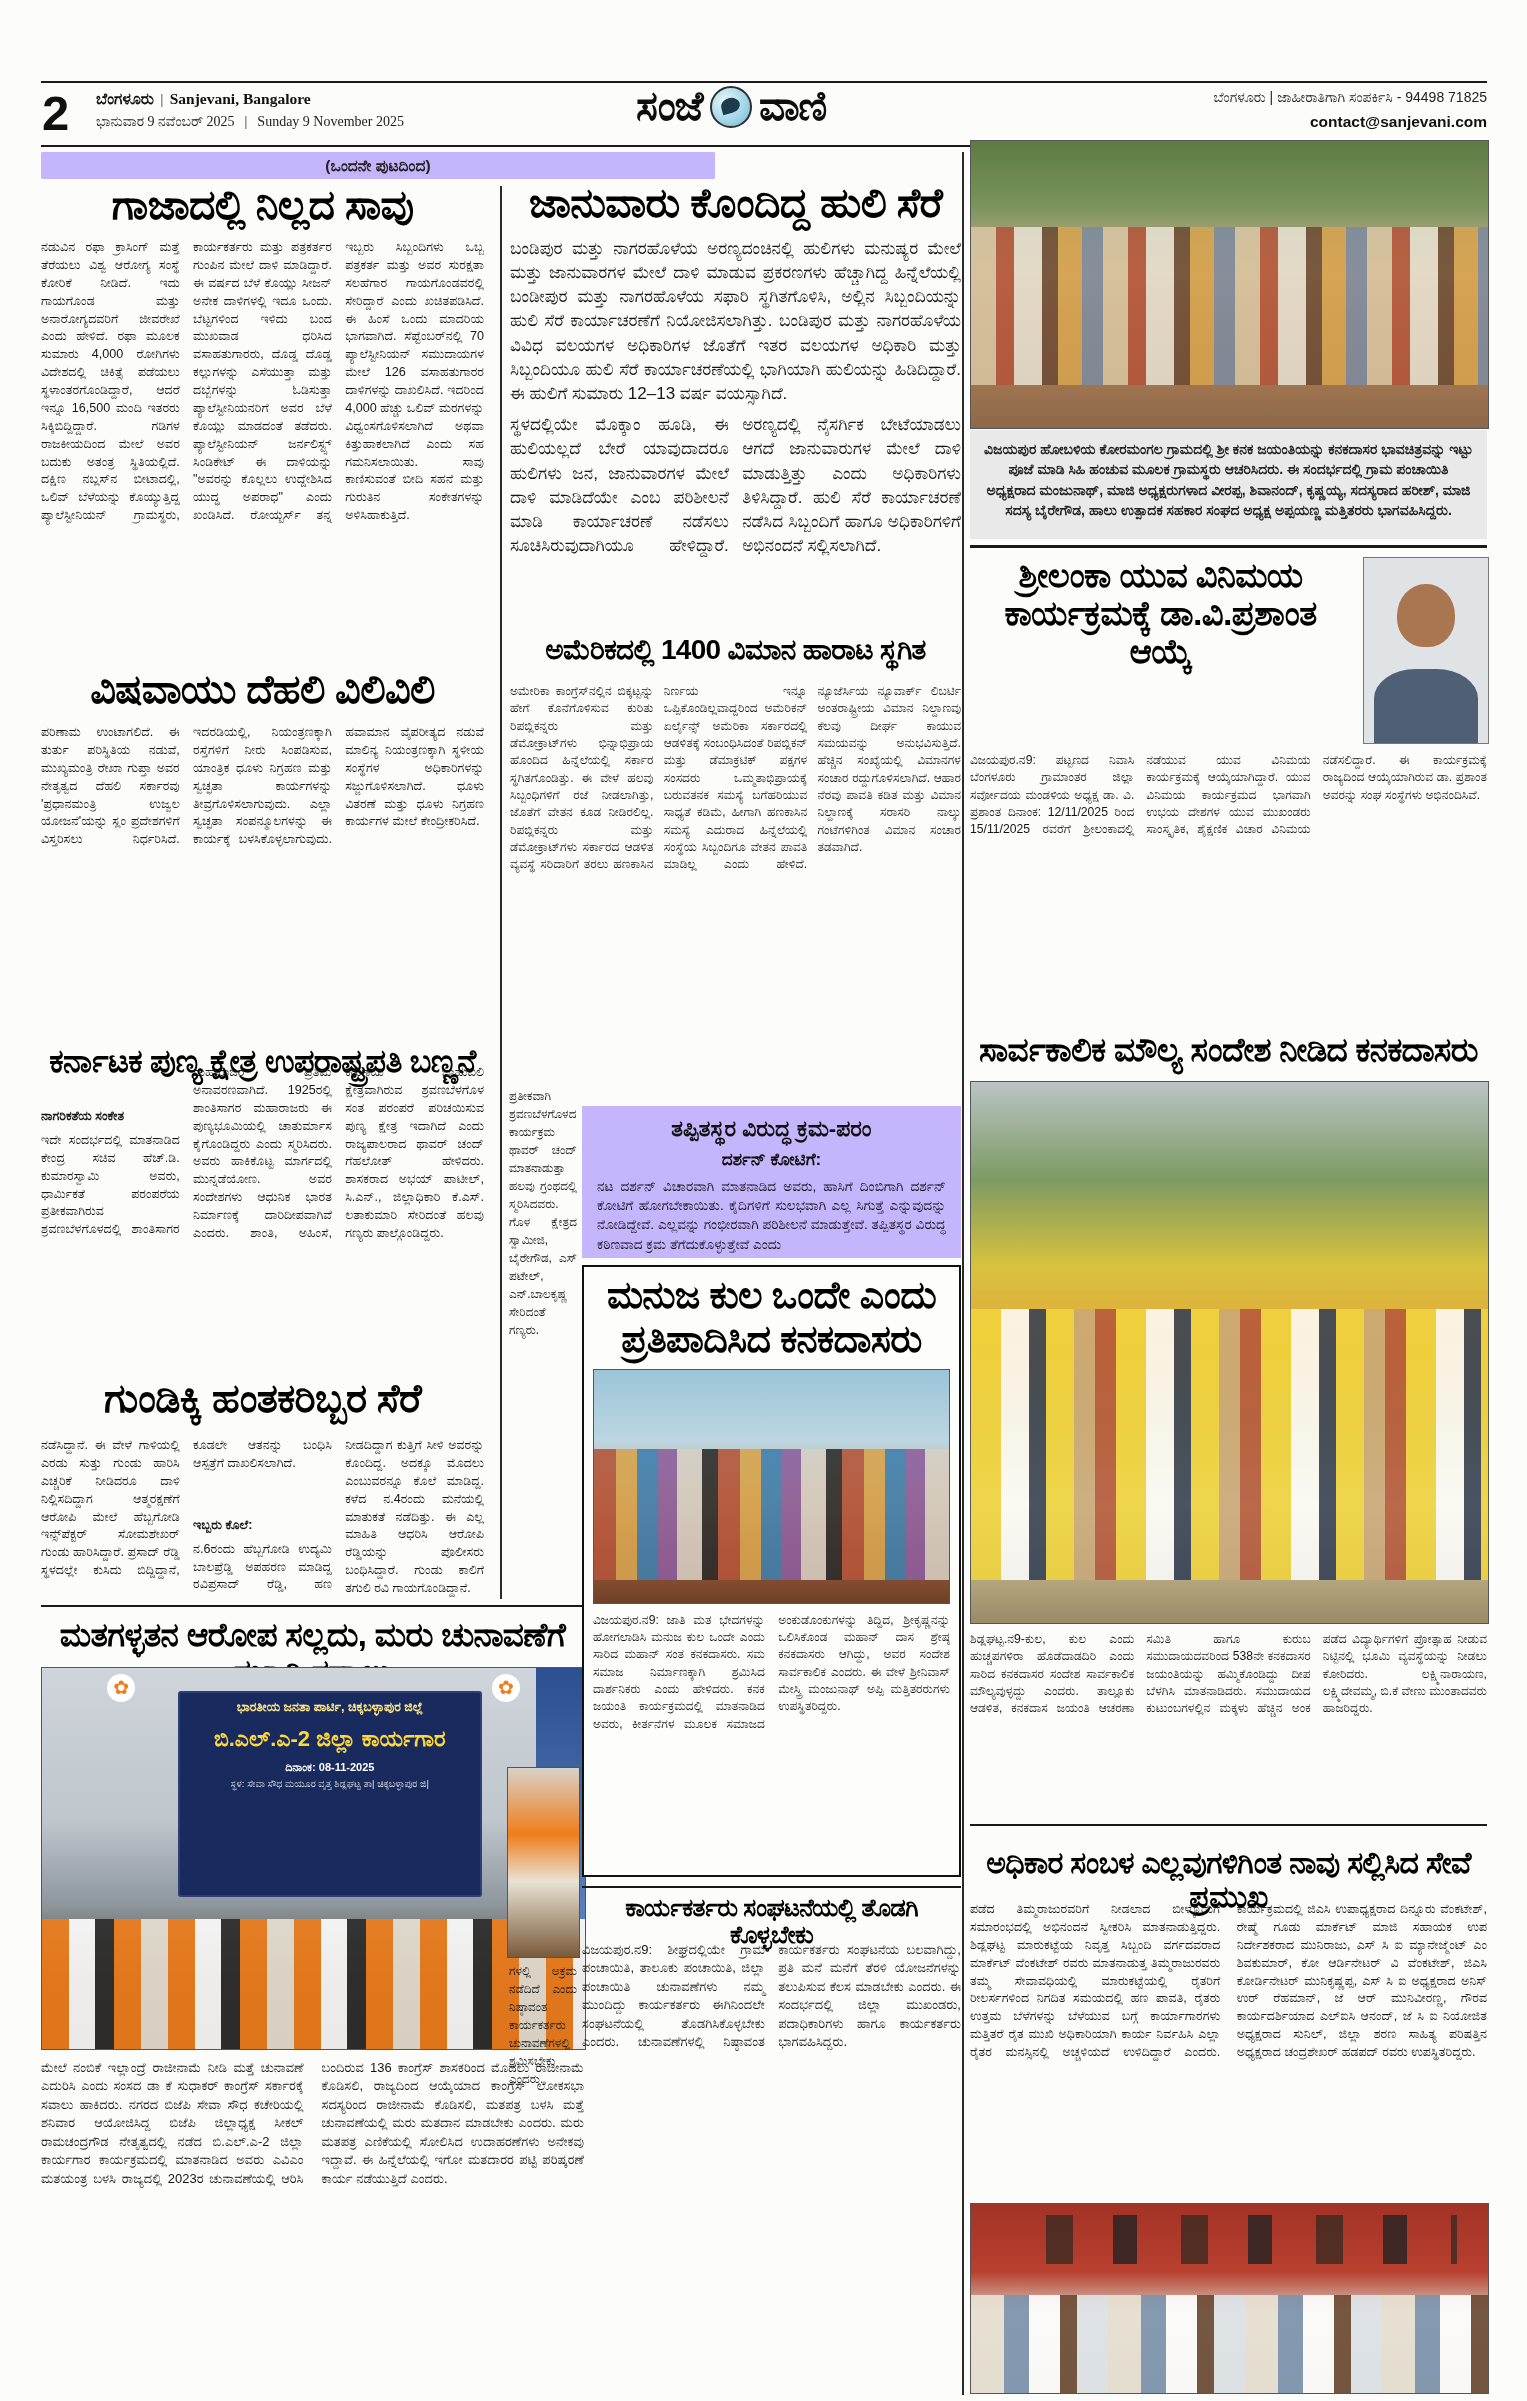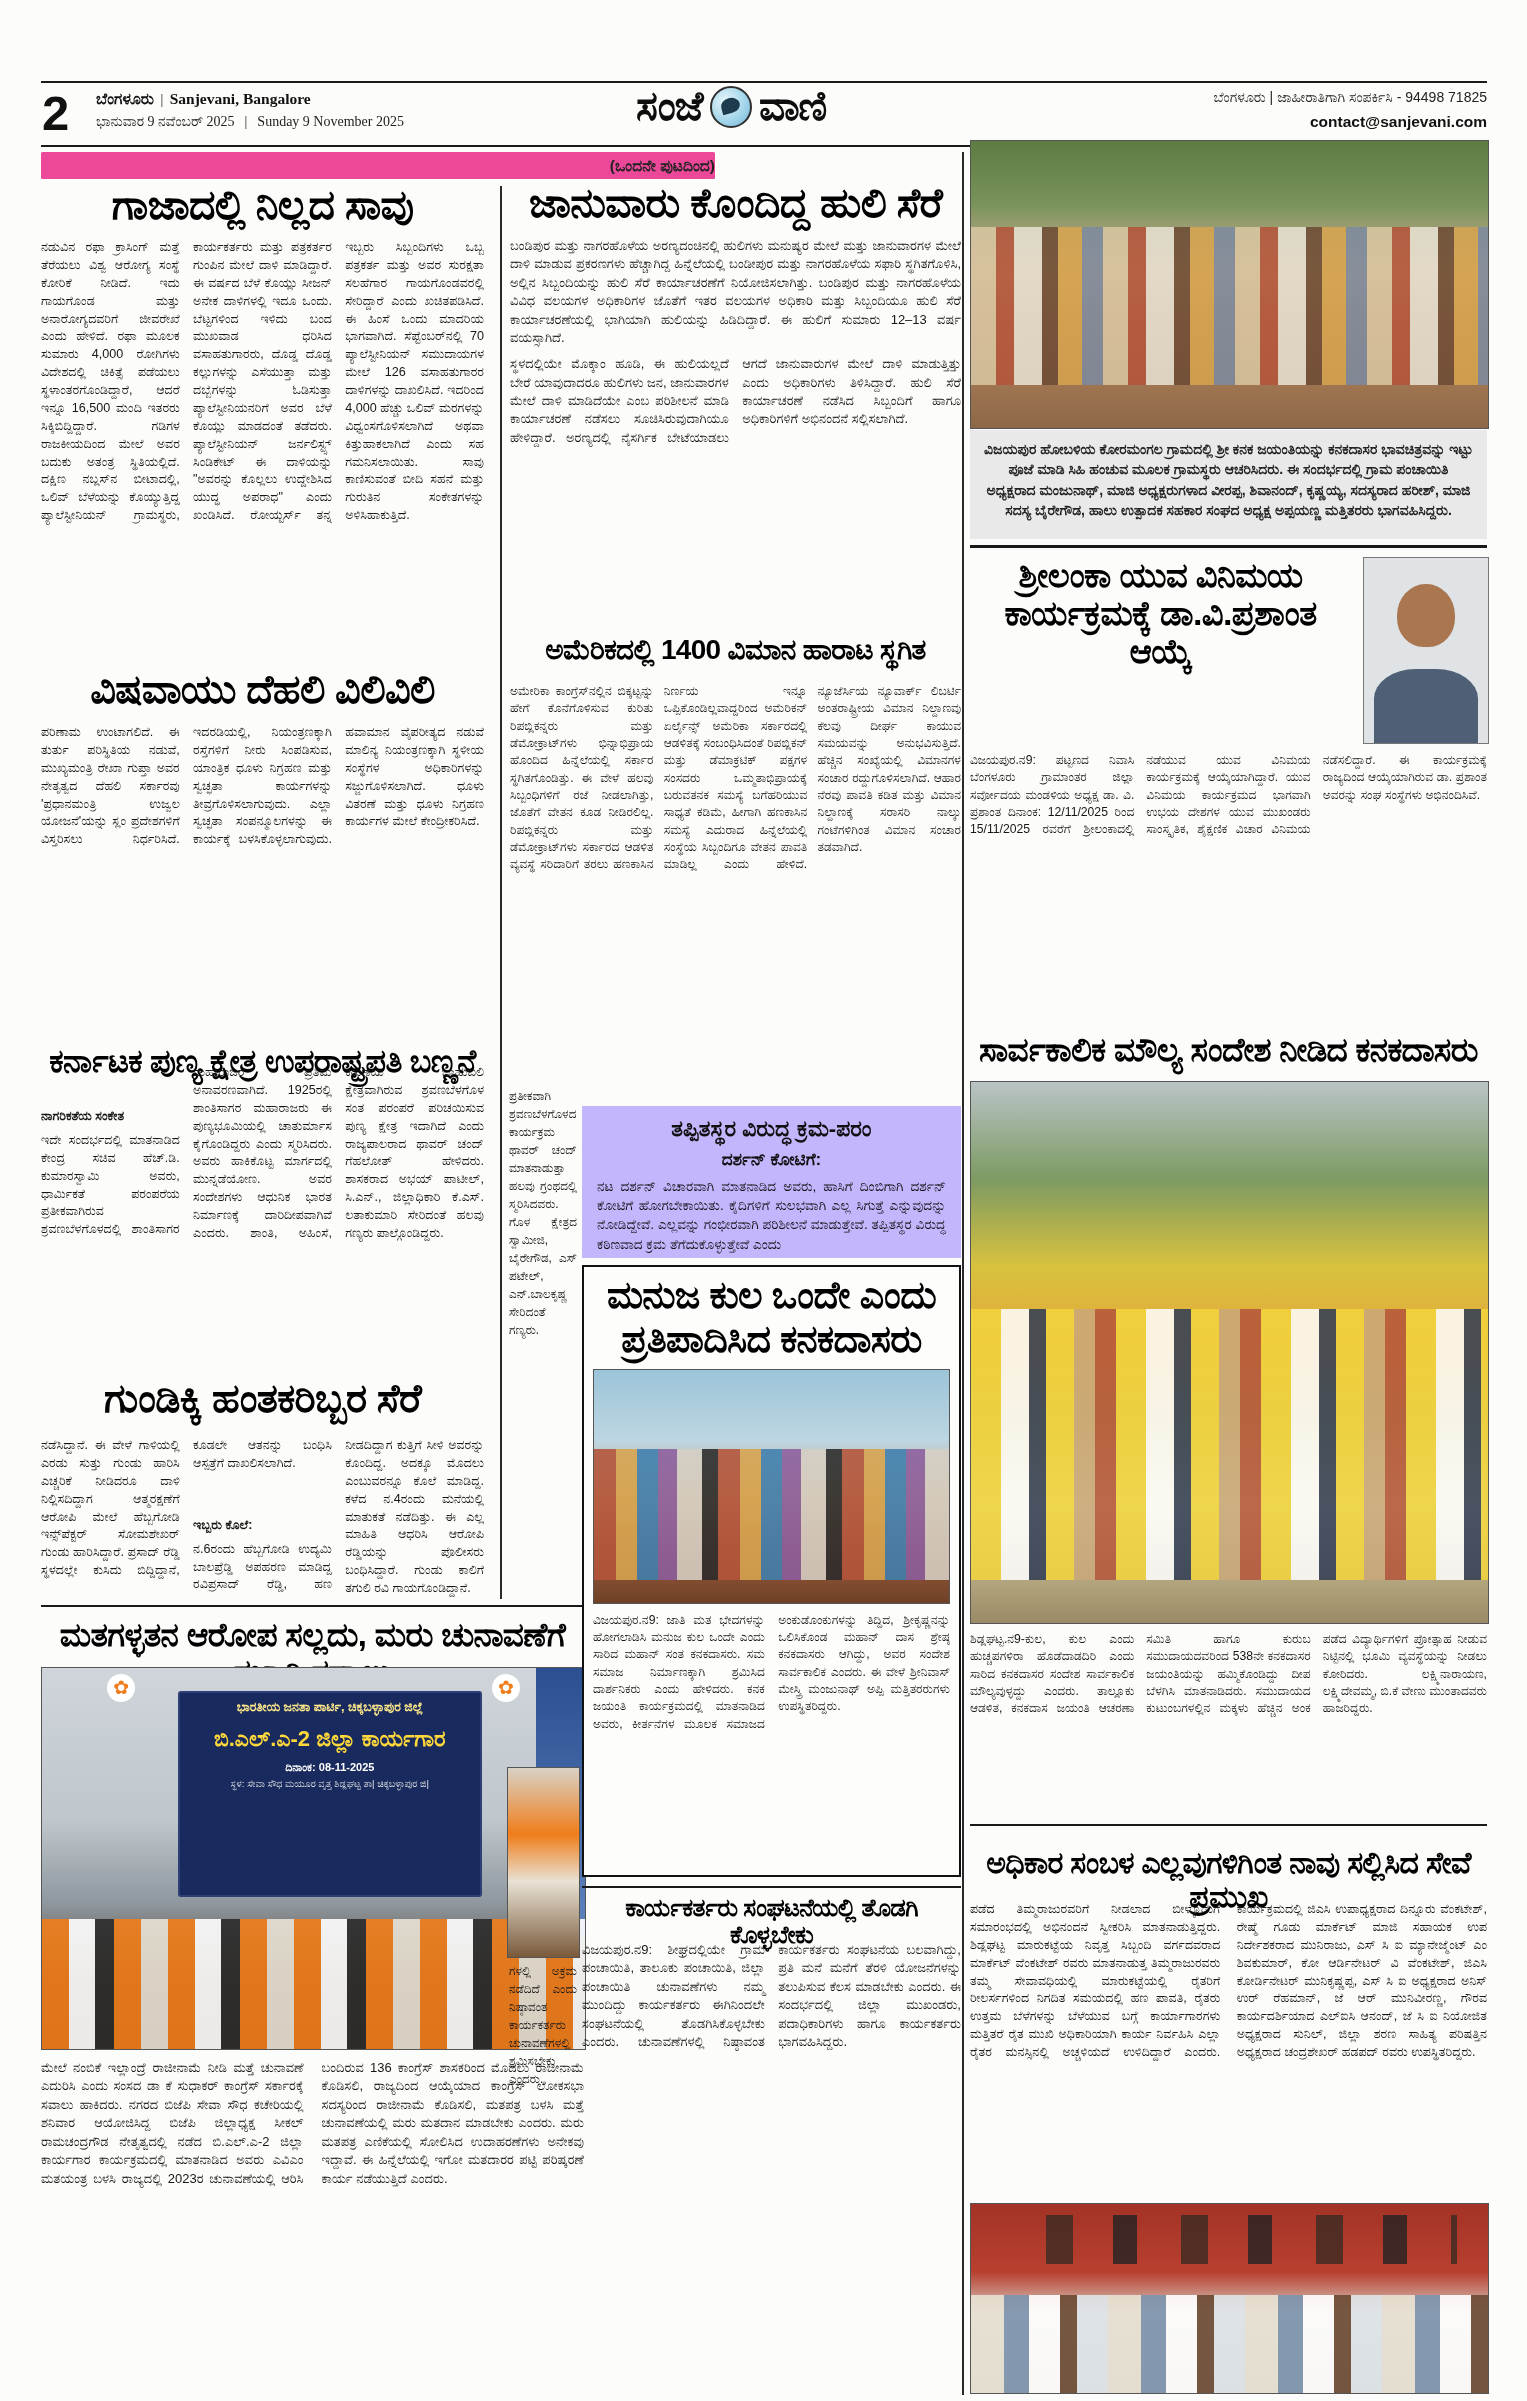--- a/index.html
+++ b/index.html
@@ -23,21 +23,21 @@
   .cols-2{column-count:2;}
   .cols-3{column-count:3;}
   .subhead{font-weight:bold;margin-top:44px;}
   .lead-all{column-span:all;margin:0 0 7.4px 0;}
   p{margin:0 0 6px 0;}
   .caption-box{
     background:#e9e9e9;text-align:center;font-weight:bold;
     padding:9px 13.3px;line-height:1.45;font-size:14px;color:#222;
   }
   .tagbar{
-    background:#ec4899;text-align:right;font-size:15.5px;color:#222;
+    background:#c4b5fd;text-align:center;font-size:15.5px;color:#222;
     line-height:27px;font-weight:bold;border-radius:1.5px;
   }
   .photo{overflow:hidden;border:0.7px solid #555;}
   .ph-crowd{background:
     linear-gradient(180deg,#5d7b43 0%,#79935a 22%,#a9a27b 34%,#caa87a 46%,#b98a63 60%,#a87a55 78%,#8d6847 100%);}
   .ph-crowd .people{position:absolute;left:0;right:0;top:30%;height:55%;
     background:repeating-linear-gradient(90deg,#d9c6a2 0 25px,#b4543a 25px 43px,#e8e2d4 43px 71px,#6b4a33 71px 87px,#d7a44e 87px 111px,#7c8aa0 111px 132px);
     opacity:.85;}
   .ph-procession{background:
     linear-gradient(180deg,#b9c4c6 0%,#7d9a62 18%,#d8c23e 34%,#e3a83a 48%,#c9b35c 62%,#e0d7a8 78%,#9a8a66 100%);}
@@ -163,21 +163,21 @@
       <div class="b2">ಬಿ.ಎಲ್.ಎ-2 ಜಿಲ್ಲಾ ಕಾರ್ಯಗಾರ</div>
       <div class="b3">ದಿನಾಂಕ: 08-11-2025</div>
       <div class="b4">ಸ್ಥಳ: ಸೇವಾ ಸೌಧ ಮಯೂರ ವೃತ್ತ ಶಿಡ್ಲಘಟ್ಟ ತಾ| ಚಿಕ್ಕಬಳ್ಳಾಪುರ ಜಿ|</div>
     </div>
     <div class="people"></div>
   </div>
 
   <div class="abs body-cols cols-2" style="left:41px;top:2059px;width:543px;height:333px;font-size:13px;column-gap:18px;">ಮೇಲೆ ನಂಬಿಕೆ ಇಲ್ಲಾಂದ್ರೆ ರಾಜೀನಾಮೆ ನೀಡಿ ಮತ್ತೆ ಚುನಾವಣೆ ಎದುರಿಸಿ ಎಂದು ಸಂಸದ ಡಾ ಕೆ ಸುಧಾಕರ್ ಕಾಂಗ್ರೆಸ್ ಸರ್ಕಾರಕ್ಕೆ ಸವಾಲು ಹಾಕಿದರು. ನಗರದ ಬಿಜೆಪಿ ಸೇವಾ ಸೌಧ ಕಚೇರಿಯಲ್ಲಿ ಶನಿವಾರ ಆಯೋಜಿಸಿದ್ದ ಬಿಜೆಪಿ ಜಿಲ್ಲಾಧ್ಯಕ್ಷ ಸೀಕಲ್ ರಾಮಚಂದ್ರಗೌಡ ನೇತೃತ್ವದಲ್ಲಿ ನಡೆದ ಬಿ.ಎಲ್.ಎ-2 ಜಿಲ್ಲಾ ಕಾರ್ಯಗಾರ ಕಾರ್ಯಕ್ರಮದಲ್ಲಿ ಮಾತನಾಡಿದ ಅವರು ಎವಿಎಂ ಮತಯಂತ್ರ ಬಳಸಿ ರಾಜ್ಯದಲ್ಲಿ 2023ರ ಚುನಾವಣೆಯಲ್ಲಿ ಆರಿಸಿ ಬಂದಿರುವ 136 ಕಾಂಗ್ರೆಸ್ ಶಾಸಕರಿಂದ ಮೊದಲು ರಾಜೀನಾಮೆ ಕೊಡಿಸಲಿ, ರಾಜ್ಯದಿಂದ ಆಯ್ಕೆಯಾದ ಕಾಂಗ್ರೆಸ್ ಲೋಕಸಭಾ ಸದಸ್ಯರಿಂದ ರಾಜೀನಾಮೆ ಕೊಡಿಸಲಿ, ಮತಪತ್ರ ಬಳಸಿ ಮತ್ತೆ ಚುನಾವಣೆಯಲ್ಲಿ ಮರು ಮತದಾನ ಮಾಡಬೇಕು ಎಂದರು. ಮರು ಮತಪತ್ರ ಎಣಿಕೆಯಲ್ಲಿ ಸೋಲಿಸಿದ ಉದಾಹರಣೆಗಳು ಅನೇಕವು ಇದ್ದಾವೆ. ಈ ಹಿನ್ನೆಲೆಯಲ್ಲಿ ಇಗೋ ಮತದಾರರ ಪಟ್ಟಿ ಪರಿಷ್ಕರಣೆ ಕಾರ್ಯ ನಡೆಯುತ್ತಿದೆ ಎಂದರು.</div>
 
   <div class="abs headline" style="left:510px;top:181px;width:451px;font-size:41px;">ಜಾನುವಾರು ಕೊಂದಿದ್ದ ಹುಲಿ ಸೆರೆ</div>
-  <div class="abs body-cols cols-2" style="left:510px;top:237px;width:451px;height:356px;font-size:13px;">
+  <div class="abs body-cols cols-2" style="left:510px;top:237px;width:451px;height:356px;font-size:17px;">
     <p class="lead-all">ಬಂಡಿಪುರ ಮತ್ತು ನಾಗರಹೊಳೆಯ ಅರಣ್ಯದಂಚಿನಲ್ಲಿ ಹುಲಿಗಳು ಮನುಷ್ಯರ ಮೇಲೆ ಮತ್ತು ಜಾನುವಾರಗಳ ಮೇಲೆ ದಾಳಿ ಮಾಡುವ ಪ್ರಕರಣಗಳು ಹೆಚ್ಚಾಗಿದ್ದ ಹಿನ್ನೆಲೆಯಲ್ಲಿ ಬಂಡೀಪುರ ಮತ್ತು ನಾಗರಹೊಳೆಯ ಸಫಾರಿ ಸ್ಥಗಿತಗೊಳಿಸಿ, ಅಲ್ಲಿನ ಸಿಬ್ಬಂದಿಯನ್ನು ಹುಲಿ ಸೆರೆ ಕಾರ್ಯಾಚರಣೆಗೆ ನಿಯೋಜಿಸಲಾಗಿತ್ತು. ಬಂಡಿಪುರ ಮತ್ತು ನಾಗರಹೊಳೆಯ ವಿವಿಧ ವಲಯಗಳ ಅಧಿಕಾರಿಗಳ ಜೊತೆಗೆ ಇತರ ವಲಯಗಳ ಅಧಿಕಾರಿ ಮತ್ತು ಸಿಬ್ಬಂದಿಯೂ ಹುಲಿ ಸೆರೆ ಕಾರ್ಯಾಚರಣೆಯಲ್ಲಿ ಭಾಗಿಯಾಗಿ ಹುಲಿಯನ್ನು ಹಿಡಿದಿದ್ದಾರೆ. ಈ ಹುಲಿಗೆ ಸುಮಾರು 12–13 ವರ್ಷ ವಯಸ್ಸಾಗಿದೆ.</p>
     <p>ಸ್ಥಳದಲ್ಲಿಯೇ ಮೊಕ್ಕಾಂ ಹೂಡಿ, ಈ ಹುಲಿಯಲ್ಲದೆ ಬೇರೆ ಯಾವುದಾದರೂ ಹುಲಿಗಳು ಜನ, ಜಾನುವಾರಗಳ ಮೇಲೆ ದಾಳಿ ಮಾಡಿದೆಯೇ ಎಂಬ ಪರಿಶೀಲನೆ ಮಾಡಿ ಕಾರ್ಯಾಚರಣೆ ನಡೆಸಲು ಸೂಚಿಸಿರುವುದಾಗಿಯೂ ಹೇಳಿದ್ದಾರೆ. ಅರಣ್ಯದಲ್ಲಿ ನೈಸರ್ಗಿಕ ಬೇಟೆಯಾಡಲು ಆಗದೆ ಜಾನುವಾರುಗಳ ಮೇಲೆ ದಾಳಿ ಮಾಡುತ್ತಿತ್ತು ಎಂದು ಅಧಿಕಾರಿಗಳು ತಿಳಿಸಿದ್ದಾರೆ. ಹುಲಿ ಸೆರೆ ಕಾರ್ಯಾಚರಣೆ ನಡೆಸಿದ ಸಿಬ್ಬಂದಿಗೆ ಹಾಗೂ ಅಧಿಕಾರಿಗಳಿಗೆ ಅಭಿನಂದನೆ ಸಲ್ಲಿಸಲಾಗಿದೆ.</p>
   </div>
 
   <div class="abs headline" style="left:510px;top:634px;width:451px;font-size:28px;">ಅಮೆರಿಕದಲ್ಲಿ 1400 ವಿಮಾನ ಹಾರಾಟ ಸ್ಥಗಿತ</div>
   <div class="abs body-cols cols-3" style="left:510px;top:683px;width:451px;height:396px;font-size:12.2px;column-gap:10.3px;">ಅಮೇರಿಕಾ ಕಾಂಗ್ರೆಸ್‌ನಲ್ಲಿನ ಬಿಕ್ಕಟ್ಟನ್ನು ಹೇಗೆ ಕೊನೆಗೊಳಿಸುವ ಕುರಿತು ರಿಪಬ್ಲಿಕನ್ನರು ಮತ್ತು ಡೆಮೋಕ್ರಾಟ್‌ಗಳು ಭಿನ್ನಾಭಿಪ್ರಾಯ ಹೊಂದಿದ ಹಿನ್ನೆಲೆಯಲ್ಲಿ ಸರ್ಕಾರ ಸ್ಥಗಿತಗೊಂಡಿತ್ತು. ಈ ವೇಳೆ ಹಲವು ಸಿಬ್ಬಂಧಿಗಳಿಗೆ ರಜೆ ನೀಡಲಾಗಿತ್ತು, ಜೊತೆಗೆ ವೇತನ ಕೂಡ ನೀಡಿರಲಿಲ್ಲ. ರಿಪಬ್ಲಿಕನ್ನರು ಮತ್ತು ಡೆಮೋಕ್ರಾಟ್‌ಗಳು ಸರ್ಕಾರದ ಆಡಳಿತ ವ್ಯವಸ್ಥೆ ಸರಿದಾರಿಗೆ ತರಲು ಹಣಕಾಸಿನ ನಿರ್ಣಯ ಇನ್ನೂ ಒಪ್ಪಿಕೊಂಡಿಲ್ಲವಾದ್ದರಿಂದ ಅಮೆರಿಕನ್ ಏರ್ಲೈನ್ಸ್ ಅಮೆರಿಕಾ ಸರ್ಕಾರದಲ್ಲಿ ಆಡಳಿತಕ್ಕೆ ಸಂಬಂಧಿಸಿದಂತೆ ರಿಪಬ್ಲಿಕನ್ ಮತ್ತು ಡೆಮಾಕ್ರಟಿಕ್ ಪಕ್ಷಗಳ ಸಂಸದರು ಒಮ್ಮತಾಭಿಪ್ರಾಯಕ್ಕೆ ಬರುವತನಕ ಸಮಸ್ಯೆ ಬಗೆಹರಿಯುವ ಸಾಧ್ಯತೆ ಕಡಿಮೆ, ಹೀಗಾಗಿ ಹಣಕಾಸಿನ ಸಮಸ್ಯೆ ಎದುರಾದ ಹಿನ್ನೆಲೆಯಲ್ಲಿ ಸಂಸ್ಥೆಯ ಸಿಬ್ಬಂದಿಗೂ ವೇತನ ಪಾವತಿ ಮಾಡಿಲ್ಲ ಎಂದು ಹೇಳಿದೆ. ನ್ಯೂಜೆರ್ಸಿಯ ನ್ಯೂವಾರ್ಕ್ ಲಿಬರ್ಟಿ ಅಂತರಾಷ್ಟ್ರೀಯ ವಿಮಾನ ನಿಲ್ದಾಣವು ಕೆಲವು ದೀರ್ಘ ಕಾಯುವ ಸಮಯವನ್ನು ಅನುಭವಿಸುತ್ತಿದೆ. ಹೆಚ್ಚಿನ ಸಂಖ್ಯೆಯಲ್ಲಿ ವಿಮಾನಗಳ ಸಂಚಾರ ರದ್ದುಗೊಳಿಸಲಾಗಿದೆ. ಆಹಾರ ನೆರವು ಪಾವತಿ ಕಡಿತ ಮತ್ತು ವಿಮಾನ ನಿಲ್ದಾಣಕ್ಕೆ ಸರಾಸರಿ ನಾಲ್ಕು ಗಂಟೆಗಳಿಗಿಂತ ವಿಮಾನ ಸಂಚಾರ ತಡವಾಗಿದೆ.</div>
 
   <div class="abs body-cols" style="left:509px;top:1087px;width:68px;height:674px;font-size:12px;line-height:1.5;">ಪ್ರತೀಕವಾಗಿ ಶ್ರವಣಬೆಳಗೊಳದಲ್ಲಿ ಕಾರ್ಯಕ್ರಮ ಥಾವರ್ ಚಂದ್ ಮಾತನಾಡುತ್ತಾ ಹಲವು ಗ್ರಂಥದಲ್ಲಿ ಸ್ಮರಿಸಿದವರು. ಗೊಳ ಕ್ಷೇತ್ರದ ಸ್ವಾಮೀಜಿ, ಬೈರೇಗೌಡ, ಎಸ್ ಪಟೇಲ್, ಎನ್.ಬಾಲಕೃಷ್ಣ ಸೇರಿದಂತೆ ಗಣ್ಯರು.</div>
   <div class="abs photo ph-desk" style="left:507px;top:1767px;width:71px;height:189px;"></div>
   <div class="abs body-cols" style="left:509px;top:1962px;width:68px;height:427px;font-size:12px;line-height:1.5;">ಗಳಲ್ಲಿ ಅಕ್ರಮ ನಡೆದಿದೆ ಎಂದು ನಿಷ್ಠಾವಂತ ಕಾರ್ಯಕರ್ತರು ಚುನಾವಣೆಗಳಲ್ಲಿ ಶ್ರಮಿಸಬೇಕು ಎಂದರು.</div>

